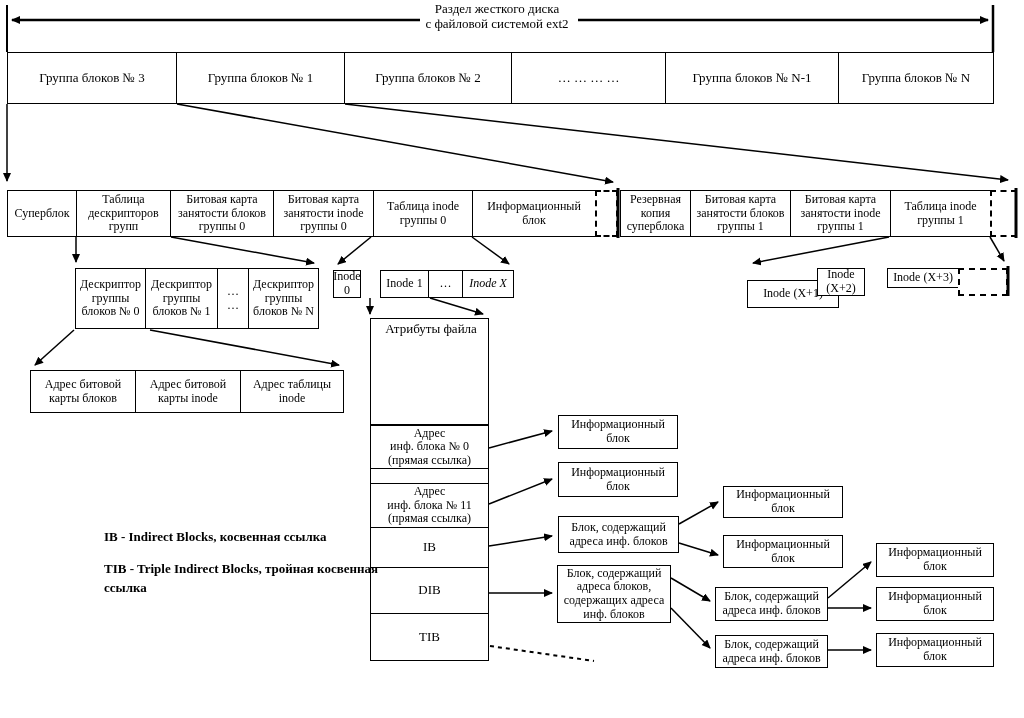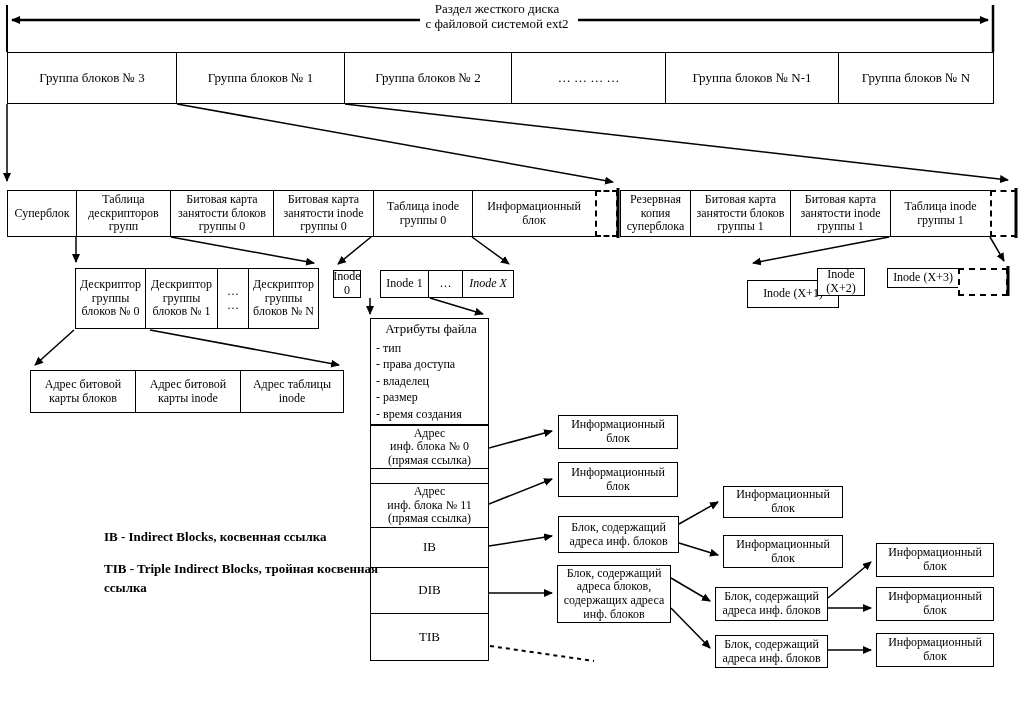--- a/index.html
+++ b/index.html
@@ -97,25 +97,21 @@
       <div class="box" style="left: 747px; top: 280px; width: 92px; height: 28px;">Inode (X+1)</div>
       <div class="box" style="left: 817px; top: 268px; width: 48px; height: 28px;">Inode (X+2)</div>
       <div class="box" style="left: 887px; top: 268px; width: 72px; height: 20px;">Inode (X+3)</div>
       <div class="box dashed" style="left: 958px; top: 268px; width: 50px; height: 28px;"></div>
       <div class="box" style="left: 30px; top: 370px; width: 106px; height: 43px;">Адрес битовой
 карты блоков</div>
       <div class="box" style="left: 135px; top: 370px; width: 106px; height: 43px;">Адрес битовой
 карты inode</div>
       <div class="box" style="left: 240px; top: 370px; width: 104px; height: 43px;">Адрес таблицы
 inode</div>
-      <div class="box attrs" style="left: 370px; top: 318px; width: 119px; height: 107px;"><div class="bx-head">Атрибуты файла</div><div class="bx-body">- тип
-- права доступа
-- владелец
-- размер
-- время создания</div></div>
+      <div class="box attrs" style="left: 370px; top: 318px; width: 119px; height: 107px;"><div class="bx-head">Атрибуты файла</div></div>
       <div class="box" style="left: 370px; top: 425px; width: 119px; height: 44px;">Адрес
 инф. блока № 0
 (прямая ссылка)</div>
       <div class="box" style="left: 370px; top: 468px; width: 119px; height: 16px;"></div>
       <div class="box" style="left: 370px; top: 483px; width: 119px; height: 45px;">Адрес
 инф. блока № 11
 (прямая ссылка)</div>
       <div class="box big" style="left: 370px; top: 527px; width: 119px; height: 41px;">IB</div>
       <div class="box big" style="left: 370px; top: 567px; width: 119px; height: 47px;">DIB</div>
       <div class="box big" style="left: 370px; top: 613px; width: 119px; height: 48px;">TIB</div>

